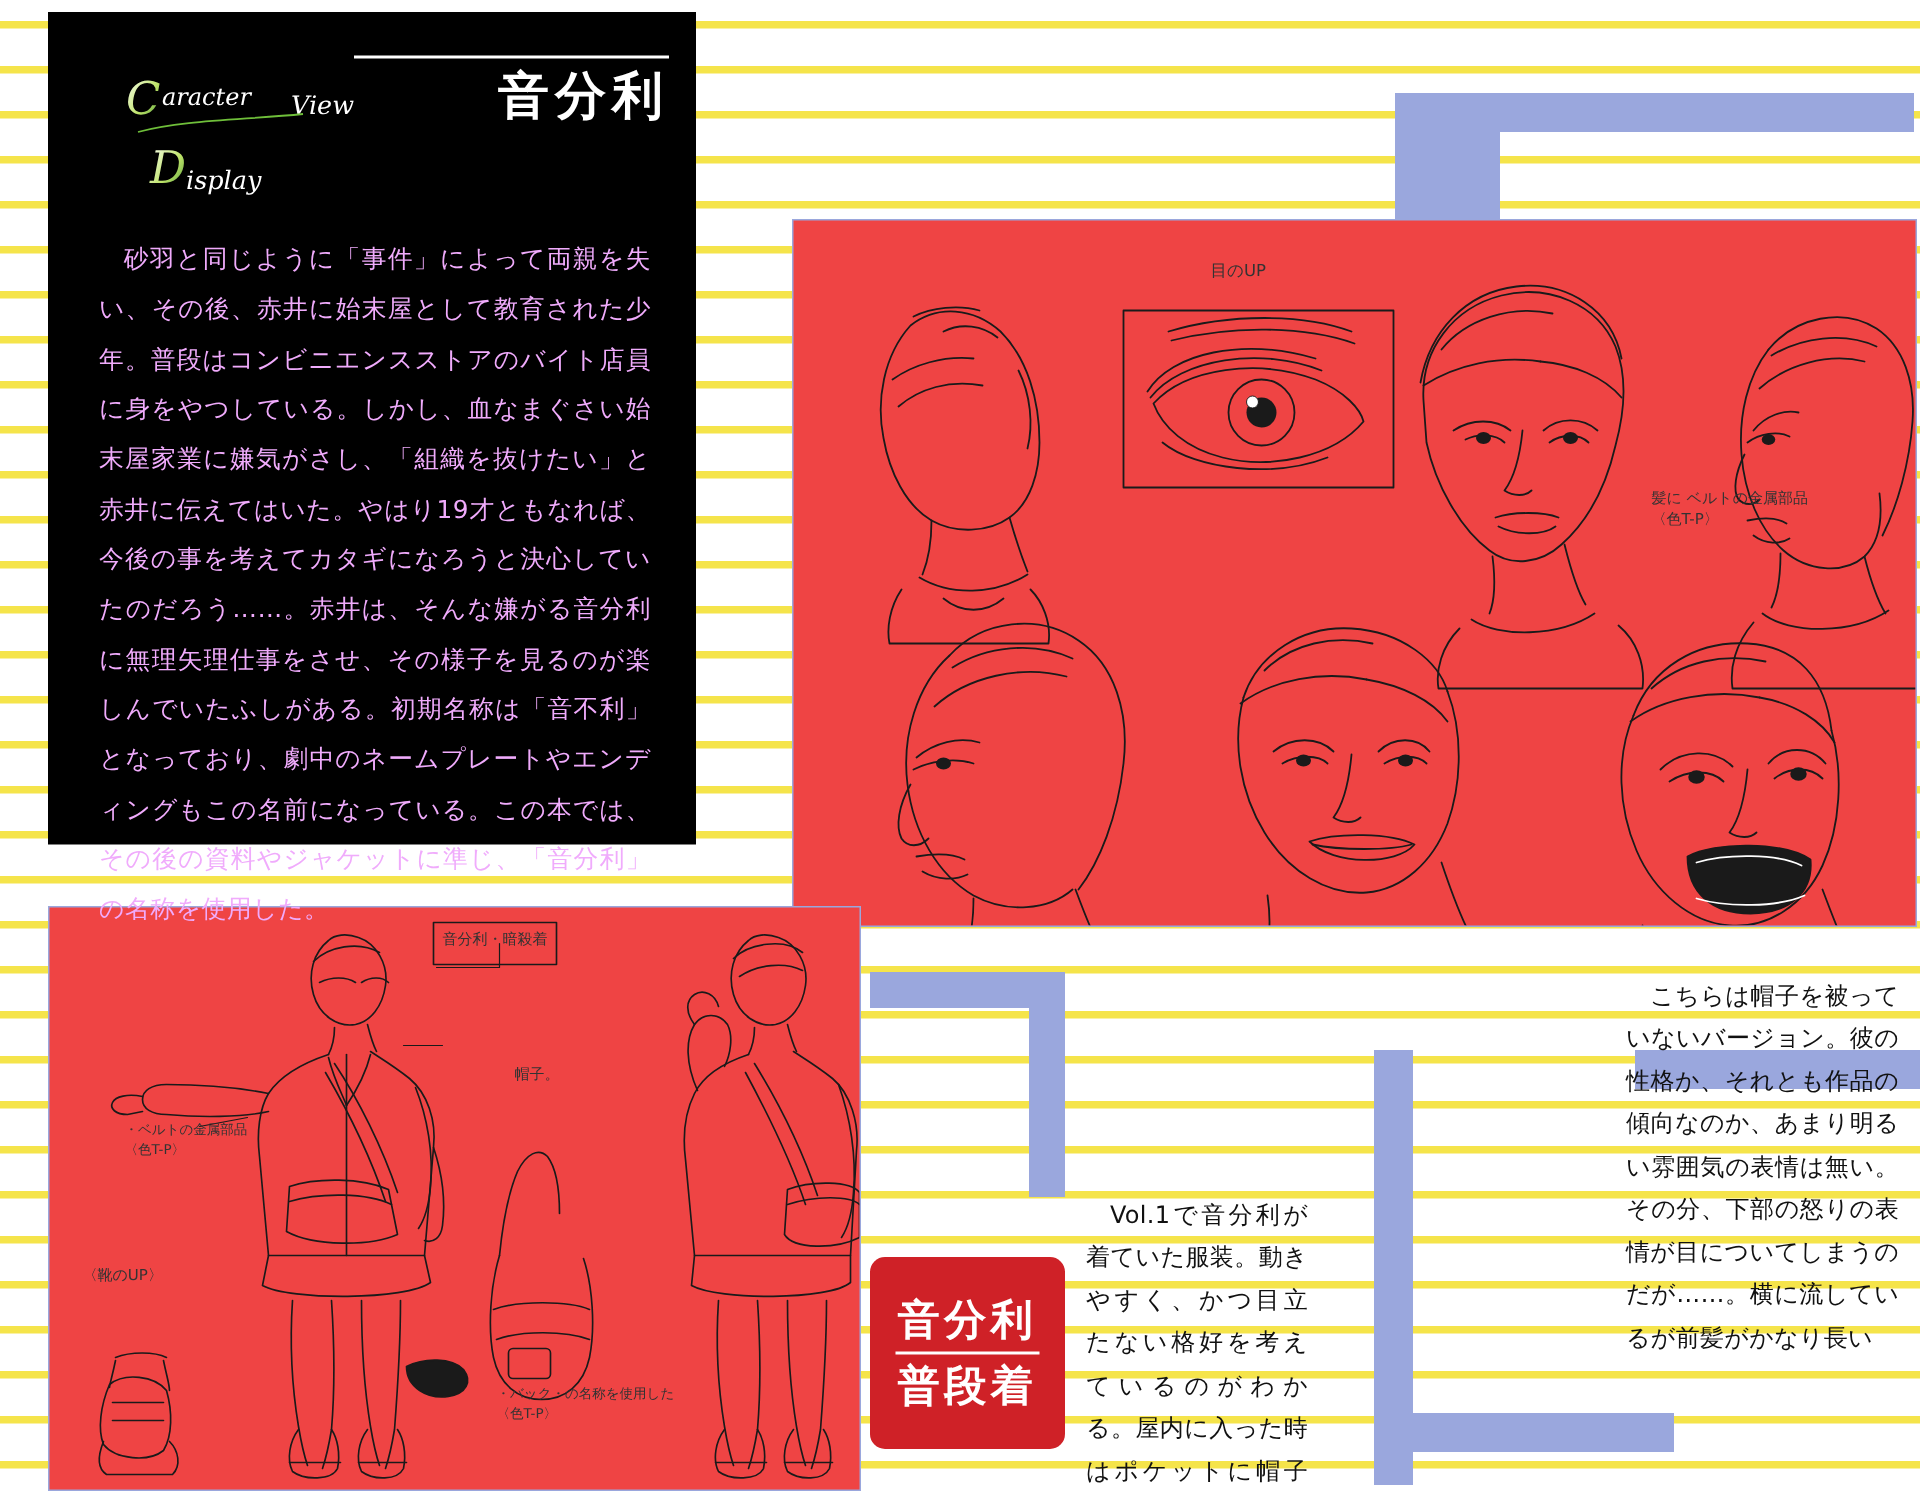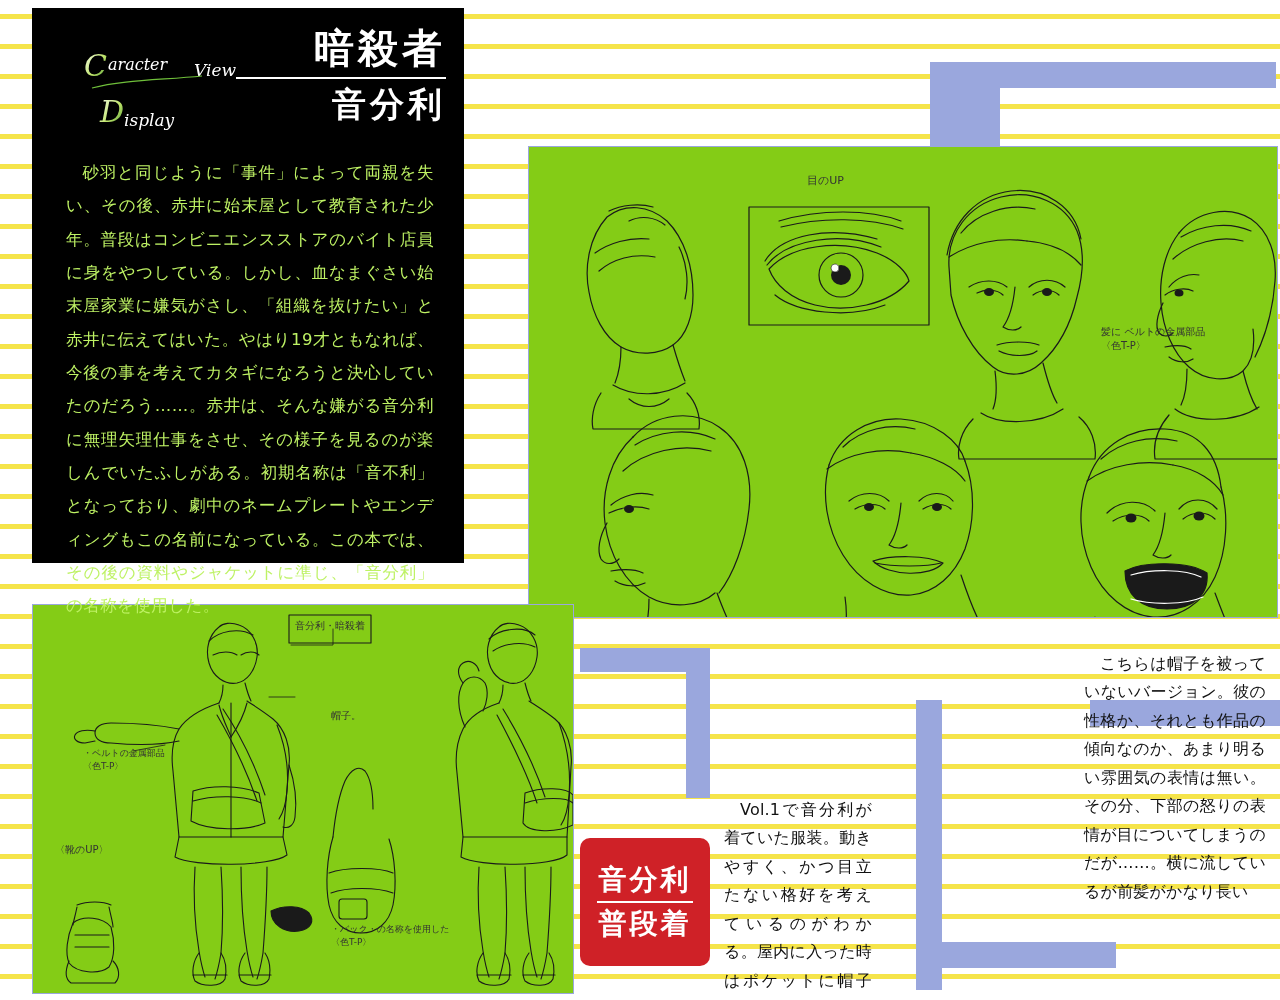--- a/index.html
+++ b/index.html
@@ -24,28 +24,28 @@
     position:absolute;right:18px;top:20px;text-align:right;
     font-family:"DejaVu Sans","Liberation Sans",sans-serif;
     color:#fff;
   }
   .title-main{font-size:40px;font-weight:bold;letter-spacing:4px;line-height:1;}
   .title-rule{width:210px;height:2px;background:#fff;margin:9px 0 8px auto;}
   .title-sub{font-size:34px;font-weight:bold;letter-spacing:4px;line-height:1;}
 
   .body-text{
     position:absolute;left:34px;top:148px;width:368px;
-    font-size:16.5px;line-height:2.02;color:#bef264;text-align:justify;
+    font-size:16.5px;line-height:2.02;color:#f0abfc;text-align:justify;
     letter-spacing:0.4px;
   }
   .body-text p{margin:0;text-indent:1em;}
 
   
   .panel{
-    position:absolute;background:#84cc16;border:1px solid #9aa7dd;z-index:2;
+    position:absolute;background:#ef4444;border:1px solid #9aa7dd;z-index:2;
     overflow:hidden;
   }
   .panel-faces{left:528px;top:146px;width:748px;height:470px;}
   .panel-body{left:32px;top:604px;width:540px;height:388px;}
 
   .art{position:absolute;inset:0;}
   .art svg{display:block;width:100%;height:100%;}
 
   
   .rtext{
@@ -131,21 +131,20 @@
       <text x="2" y="40" font-family="DejaVu Serif, serif" font-style="italic" font-size="30" fill="url(#lg)">C</text>
       <text x="26" y="34" font-family="DejaVu Serif, serif" font-style="italic" font-size="16" fill="#ffffff">aracter</text>
       <text x="112" y="40" font-family="DejaVu Serif, serif" font-style="italic" font-size="17" fill="#ffffff">View</text>
       <text x="18" y="86" font-family="DejaVu Serif, serif" font-style="italic" font-size="30" fill="url(#lg)">D</text>
       <text x="42" y="90" font-family="DejaVu Serif, serif" font-style="italic" font-size="17" fill="#ffffff">isplay</text>
       <path d="M10 52 C 40 44, 80 44, 120 40" stroke="#6fbf3a" stroke-width="1.2" fill="none"></path>
     </svg>
   </div>
 
   <div class="title-jp">
-    <div class="title-main">暗殺者</div>
     <div class="title-rule"></div>
     <div class="title-sub">音分利</div>
   </div>
 
   <div class="body-text">
     <p>砂羽と同じように「事件」によって両親を失い、その後、赤井に始末屋として教育された少年。普段はコンビニエンスストアのバイト店員に身をやつしている。しかし、血なまぐさい始末屋家業に嫌気がさし、「組織を抜けたい」と赤井に伝えてはいた。やはり19才ともなれば、今後の事を考えてカタギになろうと決心していたのだろう……。赤井は、そんな嫌がる音分利に無理矢理仕事をさせ、その様子を見るのが楽しんでいたふしがある。初期名称は「音不利」となっており、劇中のネームプレートやエンディングもこの名前になっている。この本では、その後の資料やジャケットに準じ、「音分利」の名称を使用した。</p>
   </div>
 </div>
 
 <div class="panel panel-faces">
@@ -356,21 +355,21 @@
         <path d="M238 306 C 250 300, 268 300, 276 308 C 282 316, 278 324, 266 326 C 252 328, 238 320, 238 306 Z" fill="#1a1a1a" stroke="#1a1a1a"></path>
 
         <path d="M300 24 L 300 40 L 258 40" stroke-width="0.8"></path>
         <path d="M262 92 L 236 92" stroke-width="0.8"></path>
         <path d="M100 146 L 132 140" stroke-width="0.8"></path>
       </g>
     </svg>
   </div>
 
   <div class="anno" style="left:262px;top:14px;font-size:10px;">音分利・暗殺着</div>
-  <div class="anno" style="left:298px;top:104px;font-size:10px;text-align:right;">帽子。</div>
+  <div class="anno" style="left:310px;top:104px;font-size:10px;text-align:right;">帽子。</div>
   <div class="anno" style="left:50px;top:142px;font-size:9px;white-space:pre-line;">・ベルトの金属部品
 〈色T-P〉</div>
   <div class="anno" style="left:22px;top:238px;font-size:10px;">〈靴のUP〉</div>
   <div class="anno" style="left:298px;top:318px;font-size:9px;white-space:pre-line;">・バック・の名称を使用した
 〈色T-P〉</div>
 </div>
 
 <div class="rtext rtext-1">
   <p>こちらは帽子を被っていないバージョン。彼の性格か、それとも作品の傾向なのか、あまり明るい雰囲気の表情は無い。その分、下部の怒りの表情が目についてしまうのだが……。横に流しているが前髪がかなり長い</p>
 </div>

